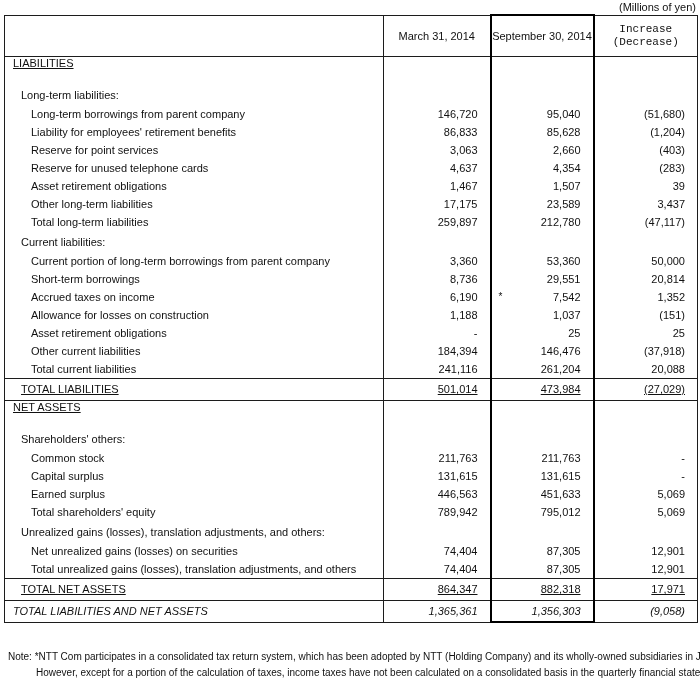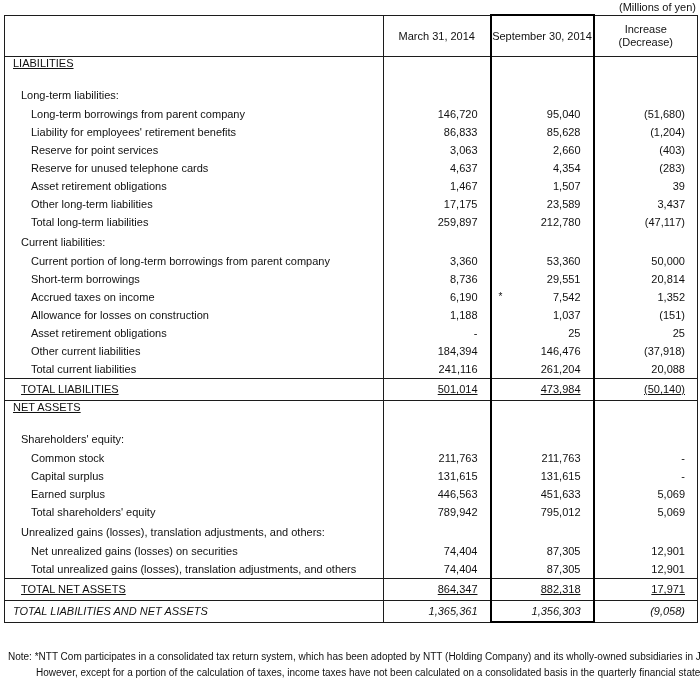--- a/index.html
+++ b/index.html
@@ -40,21 +40,21 @@
     vertical-align: middle;
     overflow: hidden;
     white-space: nowrap;
   }
   thead tr { height: 41px; border-bottom: 1px solid #1c1c1c; }
   thead th { text-align: center; }
   .c-march { border-left: 1px solid #1c1c1c; }
   .c-sep   { border-left: 2px solid #000; border-right: 2px solid #000; }
   thead .c-sep { border-top: 2px solid #000; }
   tbody tr:last-child .c-sep { border-bottom: 2px solid #000; }
-  .inc-head div { line-height: 13px; }
+  .inc-head div { line-height: 13px; font-family: Liberation Mono, monospace; }
 
   td.num { text-align: right; padding-right: 12px; }
   td.c-sep { position: relative; }
   .marker {
     position: absolute;
     left: 7px;
     top: 50%;
     transform: translateY(-58%);
     font-size: 10px;
   }
@@ -212,30 +212,30 @@
       <tr class="row-item">
     <td class="c-label"><span class="lbl">Total current liabilities</span></td>
     <td class="c-march num">241,116</td>
     <td class="c-sep num"><span class="marker"></span><span>261,204</span></td>
     <td class="c-inc num">20,088</td>
   </tr>
       <tr class="row-total">
     <td class="c-label"><span class="lbl">TOTAL LIABILITIES</span></td>
     <td class="c-march num">501,014</td>
     <td class="c-sep num"><span class="marker"></span><span>473,984</span></td>
-    <td class="c-inc num">(50,140)</td>
+    <td class="c-inc num">(27,029)</td>
   </tr>
       <tr class="row-section">
     <td class="c-label"><span class="lbl">NET ASSETS</span></td>
     <td class="c-march num"></td>
     <td class="c-sep num"><span class="marker"></span><span></span></td>
     <td class="c-inc num"></td>
   </tr>
       <tr class="row-subsection">
-    <td class="c-label"><span class="lbl">Shareholders' equity:</span></td>
+    <td class="c-label"><span class="lbl">Shareholders' others:</span></td>
     <td class="c-march num"></td>
     <td class="c-sep num"><span class="marker"></span><span></span></td>
     <td class="c-inc num"></td>
   </tr>
       <tr class="row-item">
     <td class="c-label"><span class="lbl">Common stock</span></td>
     <td class="c-march num">211,763</td>
     <td class="c-sep num"><span class="marker"></span><span>211,763</span></td>
     <td class="c-inc num">-</td>
   </tr>

